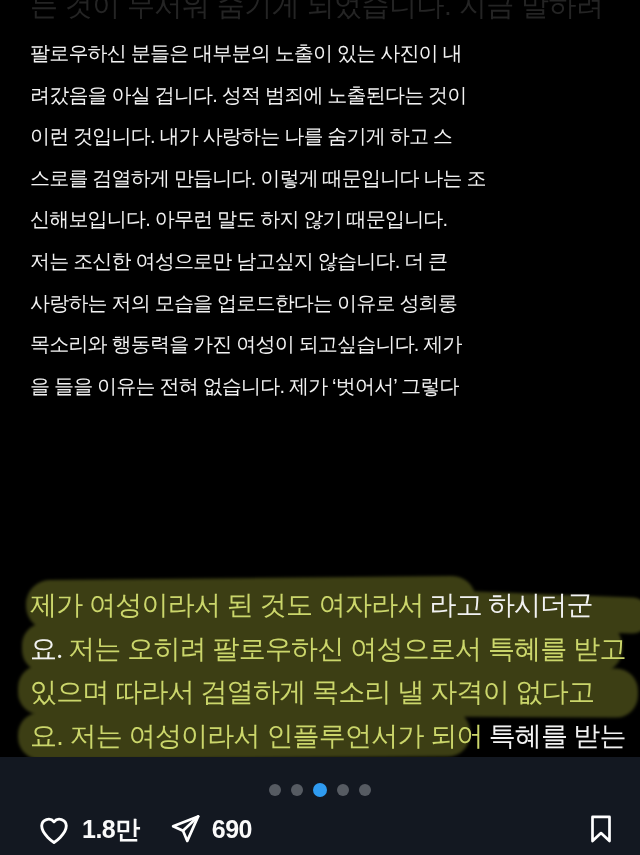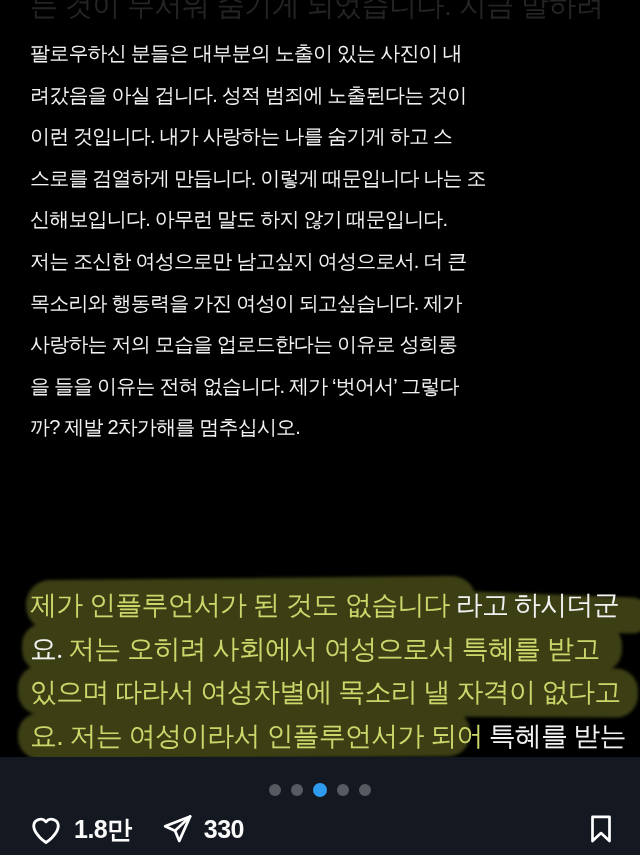--- a/index.html
+++ b/index.html
@@ -46,21 +46,21 @@
   .bottom-bar{
     position:absolute;left:0;right:0;bottom:0;height:98px;background:var(--bar-bg);
   }
   .dots{
     position:absolute;top:26px;left:0;right:0;
     display:flex;justify-content:center;align-items:center;gap:10px;
   }
   .dot{width:12px;height:12px;border-radius:50%;background:var(--dot-inactive);}
   .dot.active{width:14px;height:14px;background:var(--dot-active);}
   .actions{
-    position:absolute;top:50px;left:28px;right:22px;height:44px;
+    position:absolute;top:50px;left:36px;right:22px;height:44px;
     display:flex;align-items:center;
   }
   .count{
     color:#fafafa;font-size:25px;font-weight:600;margin-left:10px;letter-spacing:-0.5px;
   }
   .icon-btn{display:flex;align-items:center;}
   .gap-left{margin-left:28px;}
   .flex-spacer{flex:1;}
   svg{display:block;}
 </style>
@@ -72,39 +72,38 @@
   <div class="content">
 
     <div class="faded-line">는 것이 무서워 숨기게 되었습니다. 지금 말하려</div>
 
     <div class="para1" id="para1">
         <div class="line">팔로우하신 분들은 대부분의 노출이 있는 사진이 내</div>
         <div class="line">려갔음을 아실 겁니다. 성적 범죄에 노출된다는 것이</div>
         <div class="line">이런 것입니다. 내가 사랑하는 나를 숨기게 하고 스</div>
         <div class="line">스로를 검열하게 만듭니다. 이렇게 때문입니다 나는 조</div>
         <div class="line">신해보입니다. 아무런 말도 하지 않기 때문입니다.</div>
-        <div class="line">저는 조신한 여성으로만 남고싶지 여성으로서. 더 큰</div>
+        <div class="line">저는 조신한 여성으로만 남고싶지 않습니다. 더 큰</div>
+        <div class="line">사랑하는 저의 모습을 업로드한다는 이유로 성희롱</div>
         <div class="line">목소리와 행동력을 가진 여성이 되고싶습니다. 제가</div>
-        <div class="line">사랑하는 저의 모습을 업로드한다는 이유로 성희롱</div>
         <div class="line">을 들을 이유는 전혀 없습니다. 제가 ‘벗어서’ 그렇다</div>
-        <div class="line">까? 제발 2차가해를 멈추십시오.</div>
       </div>
 
     <div class="hl-layer">
       <div class="hl-blob blob-a"></div>
       <div class="hl-blob blob-a-tail"></div>
       <div class="hl-blob blob-b"></div>
       <div class="hl-blob blob-c"></div>
       <div class="hl-blob blob-d"></div>
     </div>
 
     <div class="para2" id="para2">
-        <div class="line"><span class="seg-hl"> 제가 인플루언서가 된 것도 없습니다</span><span class="seg-plain"> 라고 하시더군</span></div>
-        <div class="line"><span class="seg-plain">요. </span><span class="seg-hl">저는 오히려 사회에서 여성으로서 특혜를 받고</span></div>
-        <div class="line"><span class="seg-hl">있으며 따라서 여성차별에 목소리 낼 자격이 없다고</span></div>
+        <div class="line"><span class="seg-hl"> 제가 여성이라서 된 것도 여자라서</span><span class="seg-plain"> 라고 하시더군</span></div>
+        <div class="line"><span class="seg-plain">요. </span><span class="seg-hl">저는 오히려 팔로우하신 여성으로서 특혜를 받고</span></div>
+        <div class="line"><span class="seg-hl">있으며 따라서 검열하게 목소리 낼 자격이 없다고</span></div>
         <div class="line"><span class="seg-hl">요. 저는 여성이라서 인플루언서가 되어</span><span class="seg-plain"> 특혜를 받는</span></div>
       </div>
 
   </div>
 
   <div class="bottom-bar">
 
     <div class="dots" id="dots">
         <span class="dot"></span>
         <span class="dot"></span>
@@ -125,21 +124,21 @@
       <span class="count">1.8만</span>
 
       <span class="icon-btn gap-left">
         <span>
           <svg width="34" height="34" viewBox="0 0 24 24" fill="none" stroke="#ffffff" stroke-width="1.9" stroke-linecap="round" stroke-linejoin="round">
             <path d="M21.3 3.1 3.6 10l7 3.2 3 7.2z"></path>
             <path d="M21.3 3.1 10.6 13.2"></path>
           </svg>
         </span>
       </span>
-      <span class="count">330</span>
+      <span class="count">690</span>
 
       <span class="flex-spacer"></span>
 
       <span class="icon-btn">
         <span>
           <svg width="34" height="36" viewBox="0 0 24 24" fill="none" stroke="#ffffff" stroke-width="1.9" stroke-linecap="round" stroke-linejoin="round">
             <path d="M6 3.5h12v17l-6-5.6-6 5.6z"></path>
           </svg>
         </span>
       </span>

